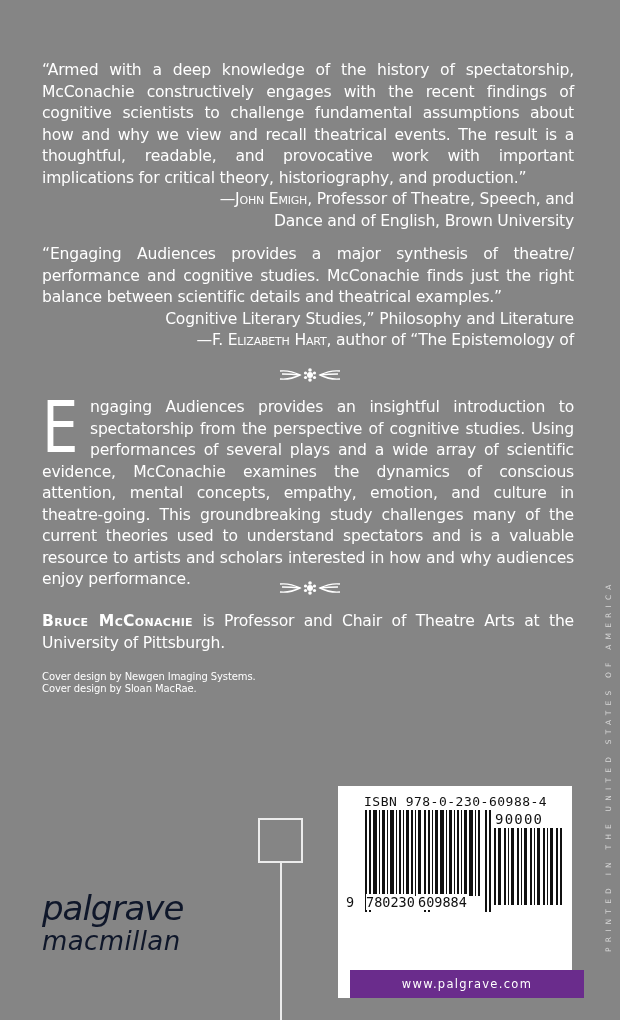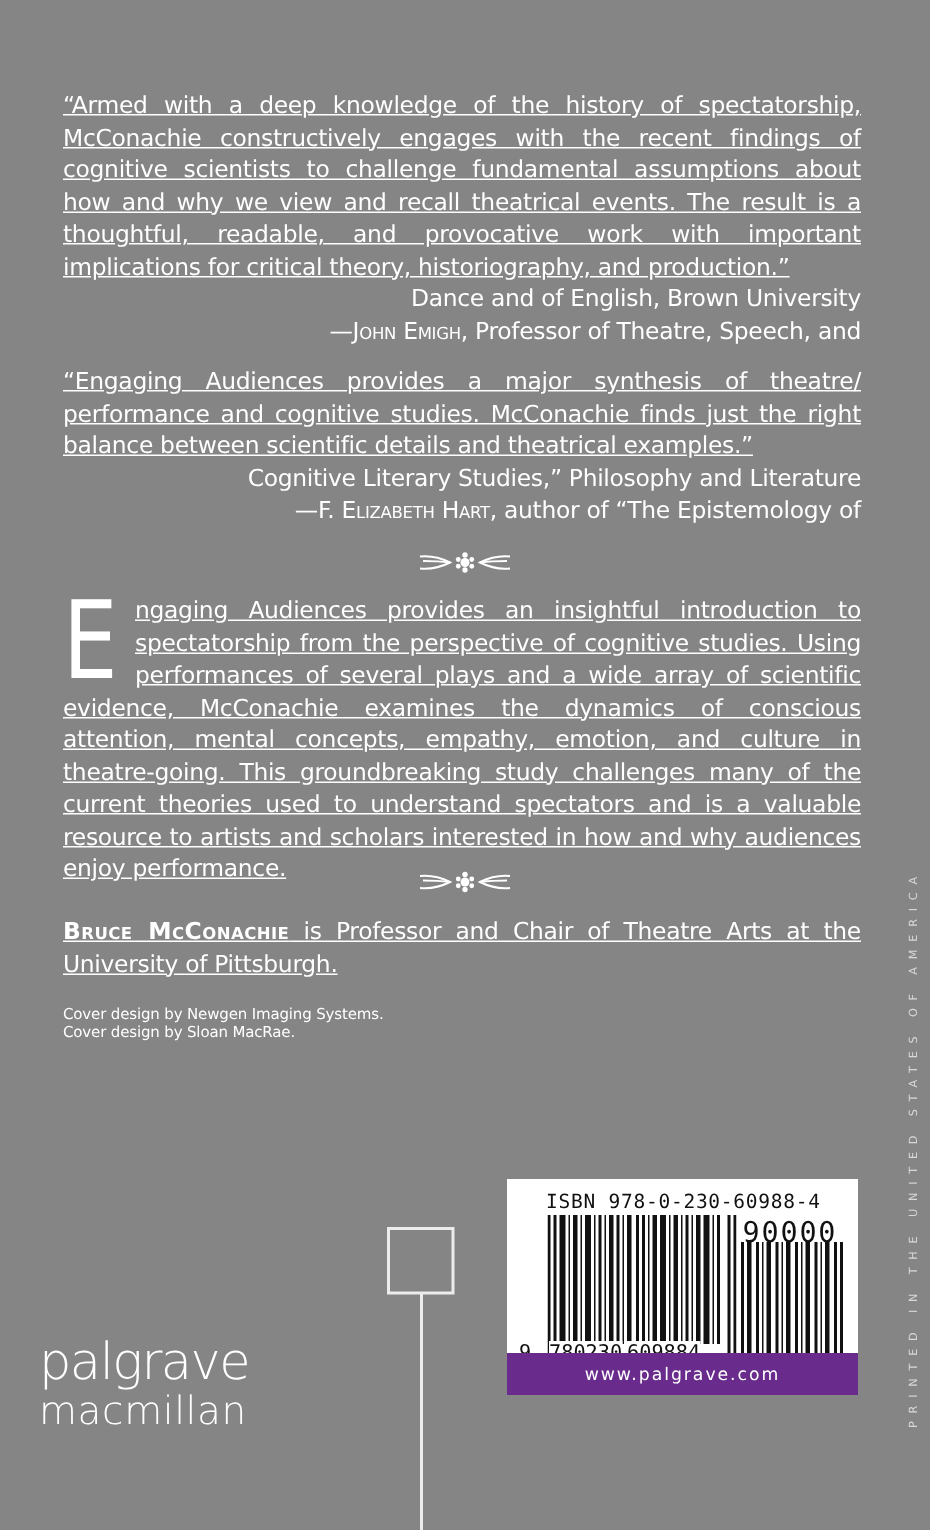--- a/index.html
+++ b/index.html
@@ -5,21 +5,21 @@
   html, body { margin: 0; padding: 0; }
   body {
     width: 620px; height: 1020px; overflow: hidden;
     background: #858585; position: relative;
     font-family: "DejaVu Sans", sans-serif;
     color: #ffffff;
   }
   .block { position: absolute; left: 42px; width: 532px; }
   .para {
     font-size: 15.6px; line-height: 21.5px; text-align: justify;
-    letter-spacing: -0.2px; margin: 0; text-decoration: underline;
+    letter-spacing: -0.2px; margin: 0;
   }
   .para-last { text-align-last: left; }
   .attr {
     font-size: 15.6px; line-height: 21.5px; text-align: right; margin: 0;
     letter-spacing: -0.2px;
   }
   .sc { font-variant: small-caps; }
   #quote1 { top: 60px; }
   #quote2 { top: 244px; }
   #description { top: 397px; }
@@ -51,61 +51,61 @@
   }
   .logo-square {
     position: absolute; left: 258px; top: 818px; width: 41px; height: 41px;
     border: 2px solid #ececec;
   }
   .logo-line {
     position: absolute; left: 280px; top: 862px; width: 2px; height: 158px;
     background: #ececec;
   }
   .logo-text {
-    position: absolute; left: 26px; color: #ffffff;
-    font-family: "DejaVu Sans", sans-serif; font-weight: 300;
+    position: absolute; left: 42px; color: #0f172a;
+    font-family: "DejaVu Sans", sans-serif; font-weight: 300; font-style: italic;
   }
   #logo-palgrave { top: 890px; font-size: 34px; letter-spacing: -1px; line-height: 36px; }
   #logo-macmillan { top: 926px; font-size: 26px; letter-spacing: 0.4px; line-height: 30px; text-align: center; }
   .barcode-box {
-    position: absolute; left: 338px; top: 786px; width: 234px; height: 144px;
+    position: absolute; left: 338px; top: 786px; width: 234px; height: 212px;
     background: #ffffff;
   }
   .isbn-text {
     position: absolute; left: 26px; top: 8px; font-family: "DejaVu Sans Mono", monospace;
     font-size: 13px; color: #111; letter-spacing: 0.5px;
   }
   .price-text {
     position: absolute; left: 157px; top: 25px; font-family: "DejaVu Sans Mono", monospace;
-    font-size: 19px; color: #111; letter-spacing: 1.2px;
+    font-size: 14px; color: #111; letter-spacing: 1.2px;
   }
   .barcode-main { position: absolute; left: 27px; top: 24px; width: 126px; height: 102px; }
   .barcode-addon { position: absolute; left: 156px; top: 42px; width: 68px; height: 77px; }
   .ean-digits {
     position: absolute; left: 8px; top: 108px; font-family: "DejaVu Sans Mono", monospace;
     font-size: 13.5px; color: #111; background: transparent;
   }
   .ean-digits span { background: #fff; }
   .ean-first { position: absolute; left: 0; }
   .ean-g1 { position: absolute; left: 20px; }
   .ean-g2 { position: absolute; left: 72px; }
   .purple-band {
-    position: absolute; left: 0; bottom: 0; width: 234px; height: 28px;
+    position: absolute; left: 12px; bottom: 0; width: 234px; height: 28px;
     background: #6a2c8c; color: #ffffff; text-align: center;
     font-size: 11.5px; line-height: 28px; letter-spacing: 1.3px;
     font-family: "DejaVu Sans", sans-serif;
   }
 </style>
 </head>
 <body>
 
 <div class="block" id="quote1">
   <p class="para para-last">“Armed with a deep knowledge of the history of spectatorship, McConachie constructively engages with the recent findings of cognitive scientists to challenge fundamental assumptions about how and why we view and recall theatrical events. The result is a thoughtful, readable, and provocative work with important implications for critical theory, historiography, and production.”</p>
+  <p class="attr"><span class="sc">—John Emigh</span><span>, Professor of Theatre, Speech, and</span></p>
   <p class="attr">Dance and of English, Brown University</p>
-  <p class="attr"><span class="sc">—John Emigh</span><span>, Professor of Theatre, Speech, and</span></p>
 </div>
 
 <div class="block" id="quote2">
   <p class="para para-last">“Engaging Audiences provides a major synthesis of theatre/ performance and cognitive studies. McConachie finds just the right balance between scientific details and theatrical examples.”</p>
   <p class="attr">Cognitive Literary Studies,” Philosophy and Literature</p>
   <p class="attr"><span class="sc">—F. Elizabeth Hart</span><span>, author of “The Epistemology of</span></p>
 </div>
 
 <svg class="ornament" id="ornament1" viewBox="0 0 64 18">
   <g fill="none" stroke="#ffffff" stroke-width="1.4">

